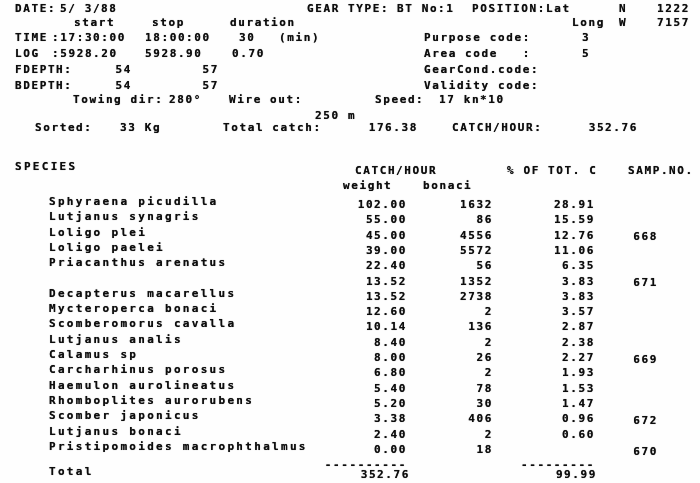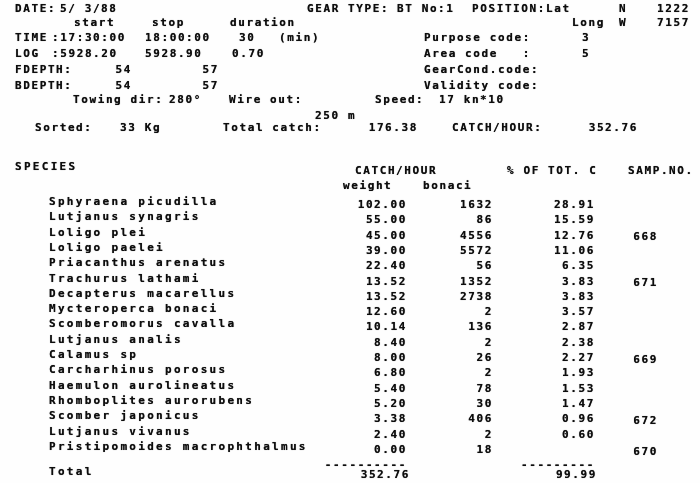--- a/index.html
+++ b/index.html
@@ -117,21 +117,20 @@
         <span class="c val s"></span>
       </div>
       <div class="trow" style="top: 256px;">
         <span class="c name">Priacanthus arenatus</span>
         <span class="c val w">22.40</span>
         <span class="c val n">56</span>
         <span class="c val p">6.35</span>
         <span class="c val s">671</span>
       </div>
       <div class="trow" style="top: 272px;">
-        <span class="c name">Trachurus lathami</span>
         <span class="c val w">13.52</span>
         <span class="c val n">1352</span>
         <span class="c val p">3.83</span>
         <span class="c val s"></span>
       </div>
       <div class="trow" style="top: 287px;">
         <span class="c name">Decapterus macarellus</span>
         <span class="c val w">13.52</span>
         <span class="c val n">2738</span>
         <span class="c val p">3.83</span>
@@ -187,21 +186,21 @@
         <span class="c val s">672</span>
       </div>
       <div class="trow" style="top: 409px;">
         <span class="c name">Scomber japonicus</span>
         <span class="c val w">3.38</span>
         <span class="c val n">406</span>
         <span class="c val p">0.96</span>
         <span class="c val s"></span>
       </div>
       <div class="trow" style="top: 425px;">
-        <span class="c name">Lutjanus vivanus</span>
+        <span class="c name">Lutjanus bonaci</span>
         <span class="c val w">2.40</span>
         <span class="c val n">2</span>
         <span class="c val p">0.60</span>
         <span class="c val s">670</span>
       </div>
       <div class="trow" style="top: 440px;">
         <span class="c name">Pristipomoides macrophthalmus</span>
         <span class="c val w">0.00</span>
         <span class="c val n">18</span>
         <span class="c val p"></span>

